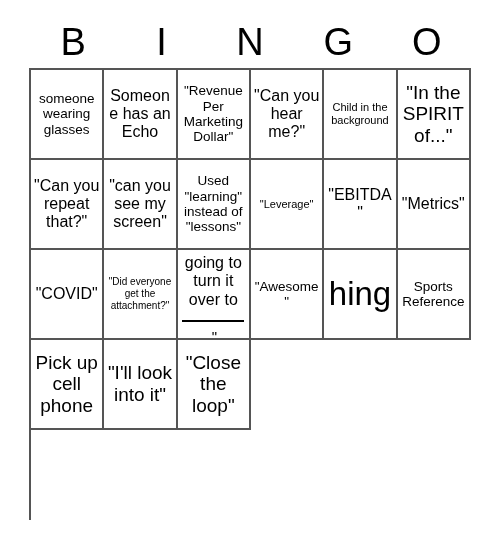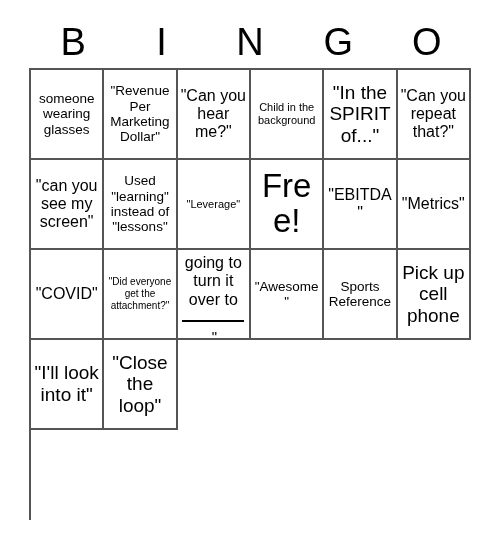--- a/index.html
+++ b/index.html
@@ -106,20 +106,23 @@
       <div class="header-letter">N</div>
       <div class="header-letter">G</div>
       <div class="header-letter">O</div>
     </div>
 
   <div id="grid">
       <div class="cell">
         <span class="cell-text fs-md">someone wearing glasses</span>
       </div>
       <div class="cell">
+        <span class="cell-text fs-lg">Someone has an Echo</span>
+      </div>
+      <div class="cell">
         <span class="cell-text fs-md">"Revenue Per Marketing Dollar"</span>
       </div>
       <div class="cell">
         <span class="cell-text fs-lg">"Can you hear me?"</span>
       </div>
       <div class="cell">
         <span class="cell-text fs-sm">Child in the background</span>
       </div>
       <div class="cell">
         <span class="cell-text fs-xl">"In the SPIRIT of..."</span>
@@ -130,41 +133,41 @@
       <div class="cell">
         <span class="cell-text fs-lg">"can you see my screen"</span>
       </div>
       <div class="cell">
         <span class="cell-text fs-md">Used "learning" instead of "lessons"</span>
       </div>
       <div class="cell">
         <span class="cell-text fs-sm">"Leverage"</span>
       </div>
       <div class="cell">
-        <span class="cell-text fs-huge">Free!</span>
-      </div>
-      <div class="cell">
         <span class="cell-text fs-lg">"EBITDA"</span>
       </div>
       <div class="cell">
         <span class="cell-text fs-lg">"Metrics"</span>
       </div>
       <div class="cell">
         <span class="cell-text fs-lg">"COVID"</span>
       </div>
       <div class="cell">
         <span class="cell-text fs-xs">"Did everyone get the attachment?"</span>
       </div>
       <div class="cell">
         <span class="cell-text fs-lg"><span>"I'm going to turn it over to</span><span class="blank-row"><span class="blank-line"></span><span class="blank-quote">"</span></span></span>
       </div>
       <div class="cell">
         <span class="cell-text fs-md">"Awesome"</span>
       </div>
       <div class="cell">
+        <span class="cell-text fs-huge">hing</span>
+      </div>
+      <div class="cell">
         <span class="cell-text fs-md">Sports Reference</span>
       </div>
       <div class="cell">
         <span class="cell-text fs-xl">Pick up cell phone</span>
       </div>
       <div class="cell">
         <span class="cell-text fs-xl">"I'll look into it"</span>
       </div>
       <div class="cell">
         <span class="cell-text fs-xl">"Close the loop"</span>

